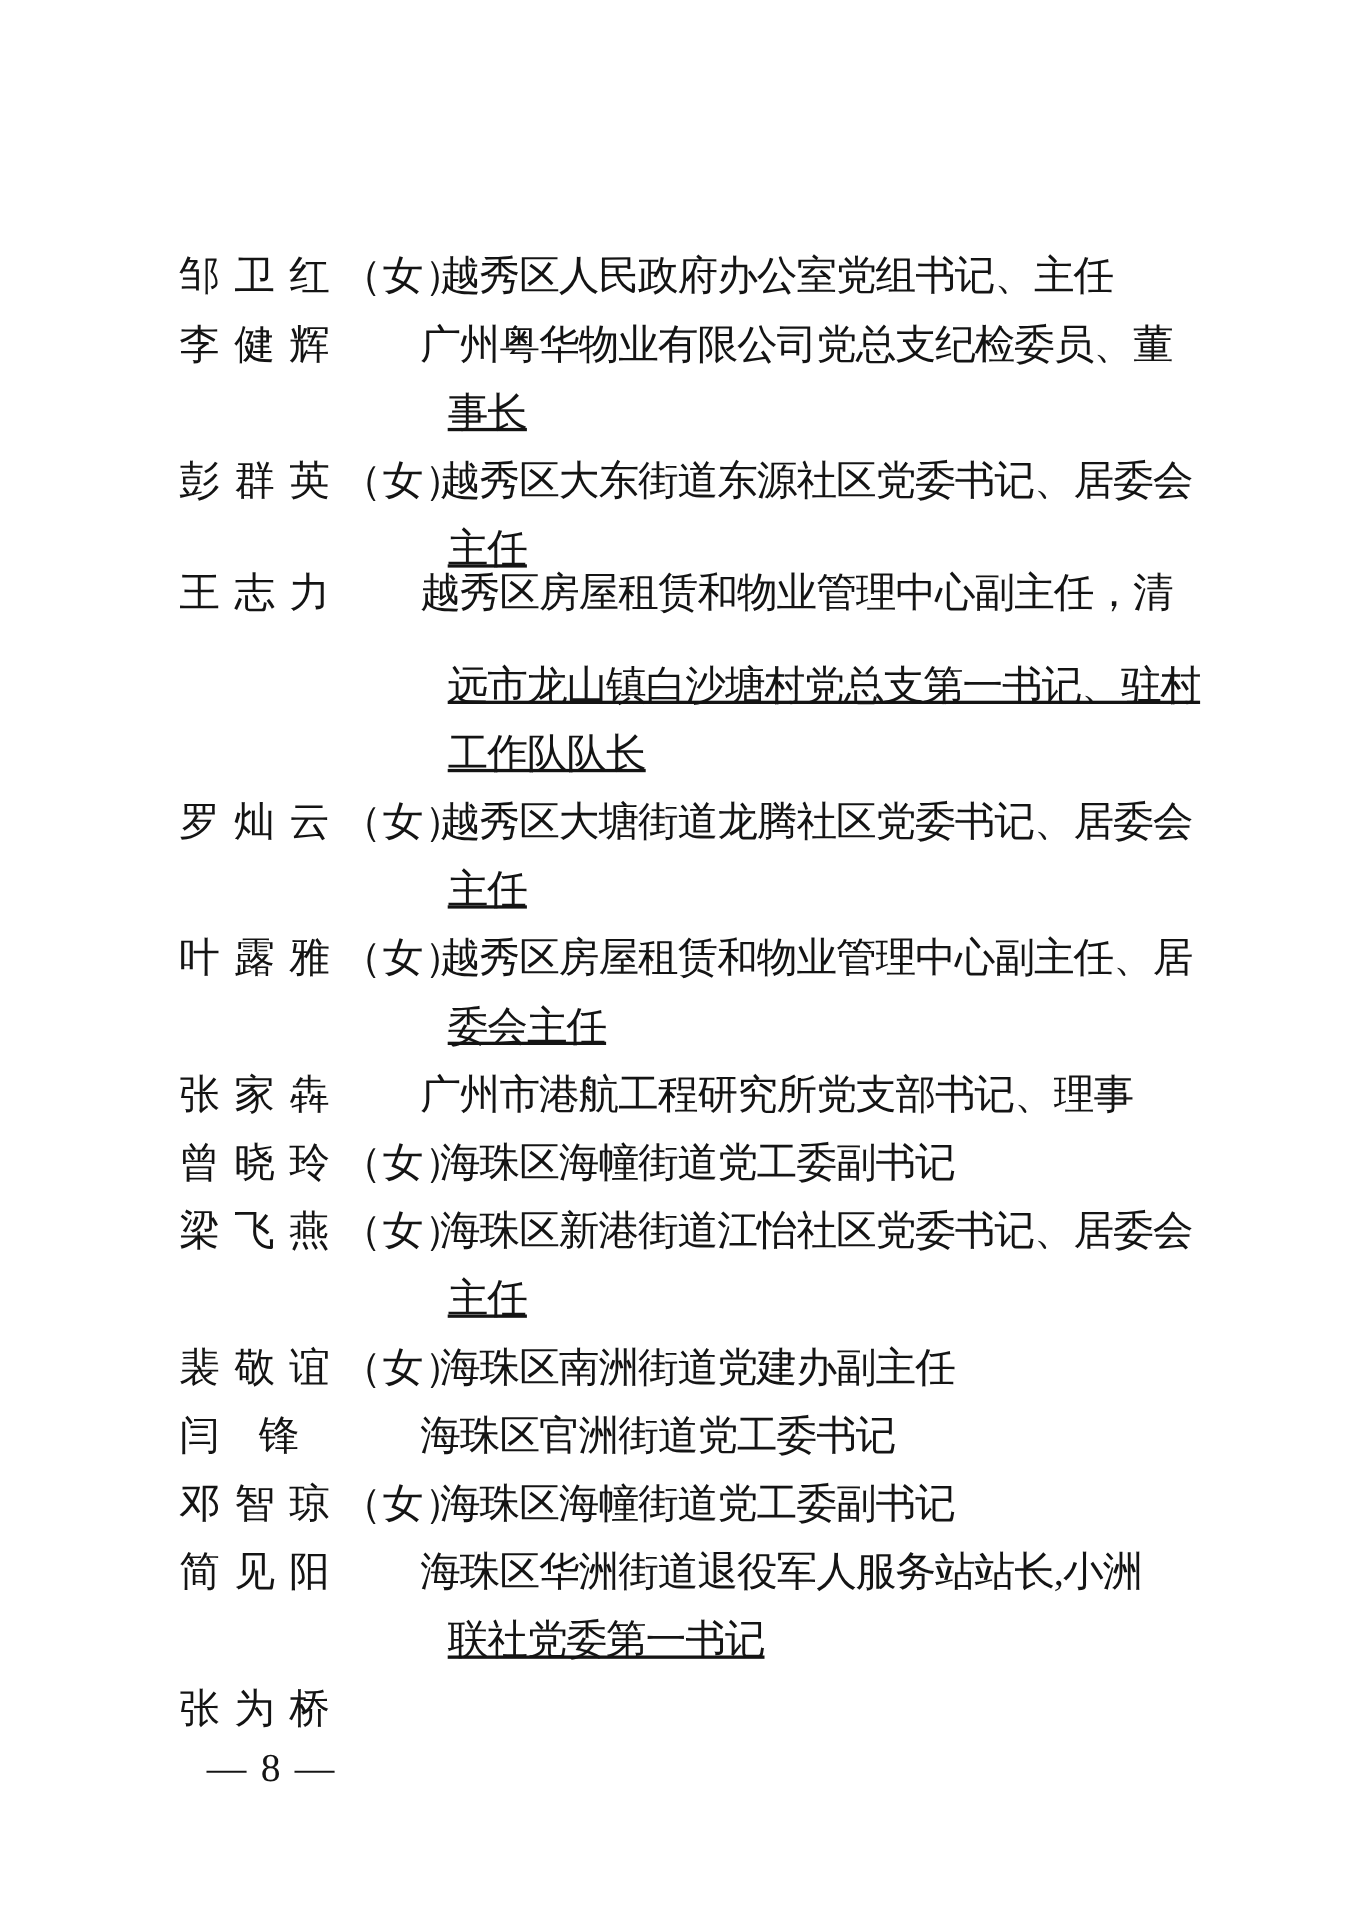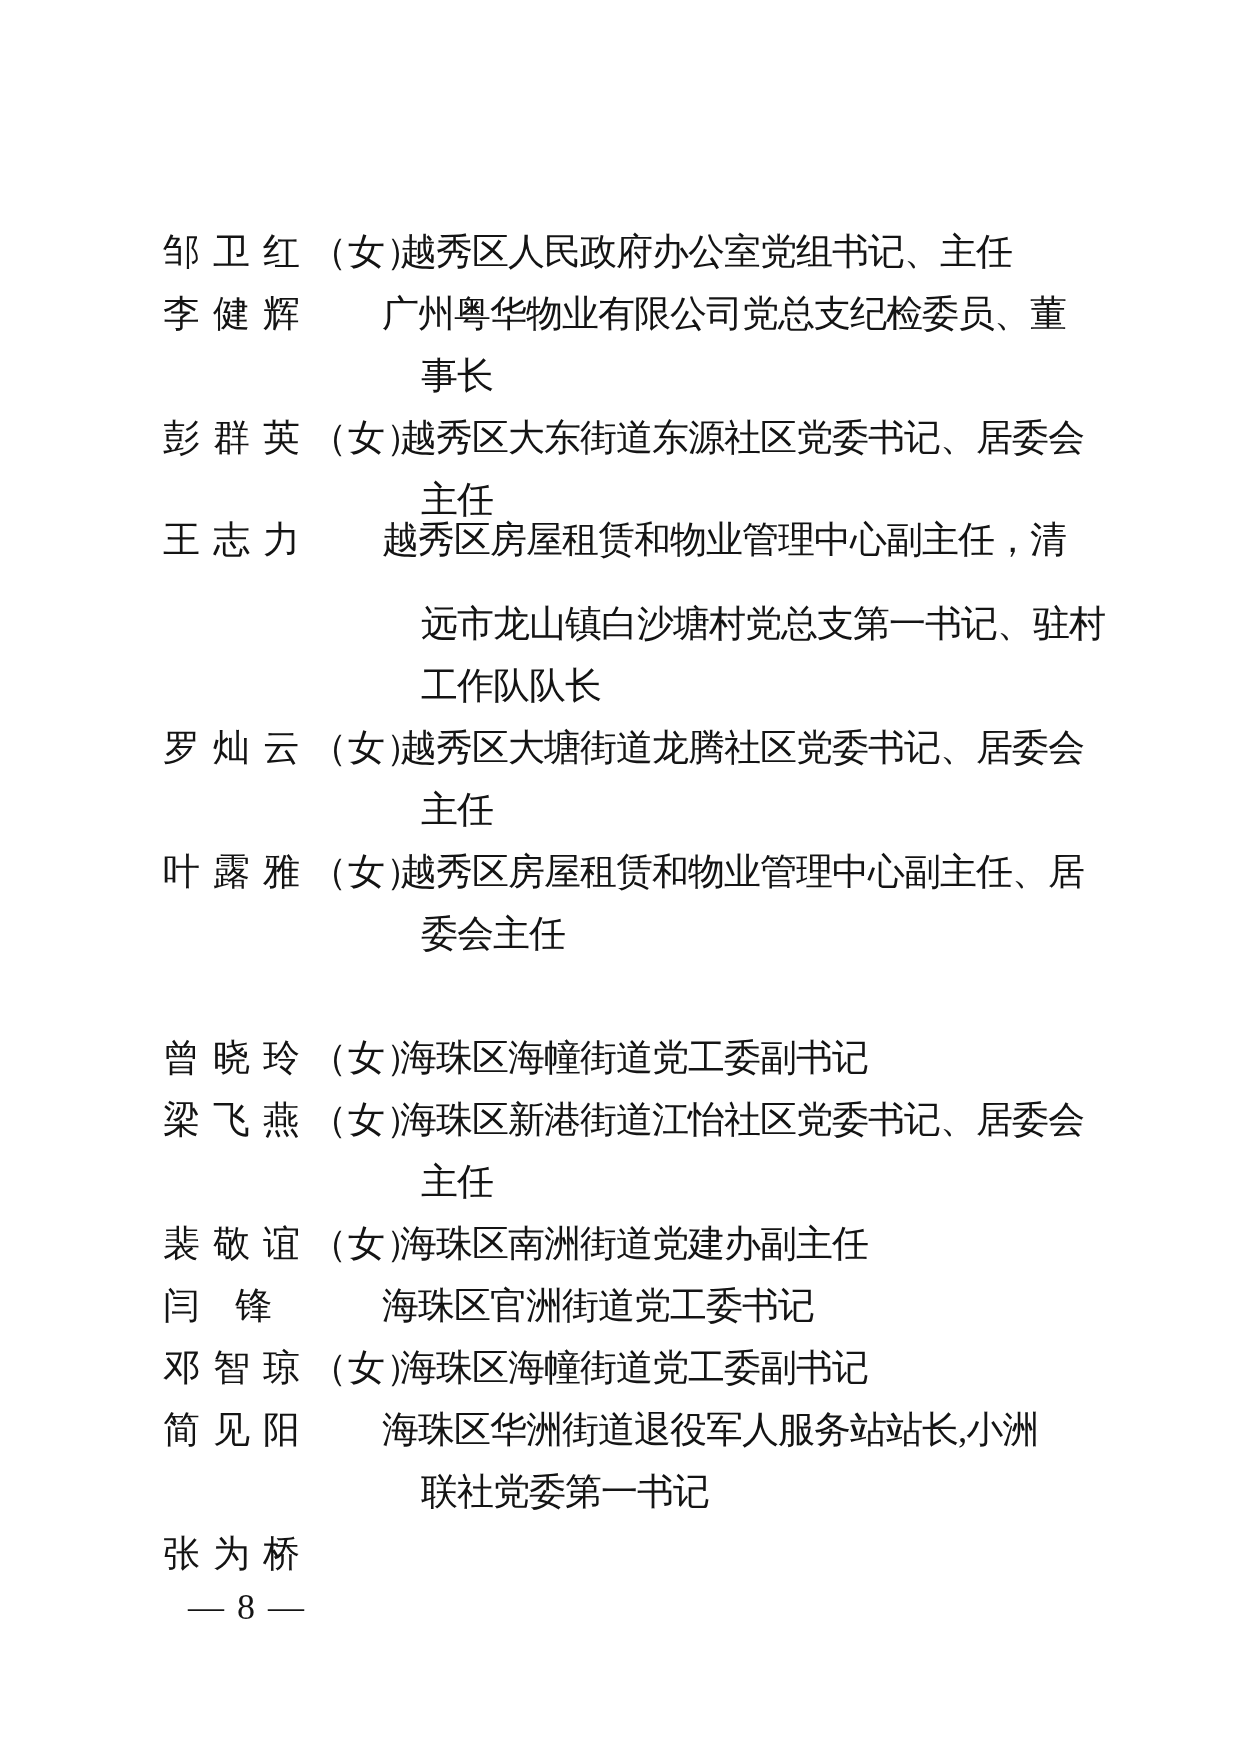--- a/index.html
+++ b/index.html
@@ -47,22 +47,23 @@
     left: 400px;
     letter-spacing: -1px;
   }
   .title-p {            
     position: absolute;
     left: 382px;
     letter-spacing: -1px;
   }
   .title-w {            
     position: absolute;
-    left: 421px;
+    left: 407px;
     letter-spacing: -1px;
+    text-decoration: underline;
   }
   .page-number {
     position: absolute;
     left: 188px;
     top: 1579px;
     height: 56px;
     line-height: 56px;
     font-size: 36px;
     color: #141414;
     letter-spacing: 2px;
@@ -119,20 +120,24 @@
 
   <div class="line" style="top:844px">
     <span class="name">叶露雅</span>
     <span class="gender">（女）</span>
     <span class="title-f">越秀区房屋租赁和物业管理中心副主任、居</span>
   </div>
   <div class="line" style="top:906px">
     <span class="title-w">委会主任</span>
   </div>
 
+  <div class="line" style="top:968px">
+    <span class="name">张家犇</span>
+    <span class="title-p">广州市港航工程研究所党支部书记、理事</span>
+  </div>
 
   <div class="line" style="top:1030px">
     <span class="name">曾晓玲</span>
     <span class="gender">（女）</span>
     <span class="title-f">海珠区海幢街道党工委副书记</span>
   </div>
 
   <div class="line" style="top:1092px">
     <span class="name">梁飞燕</span>
     <span class="gender">（女）</span>

